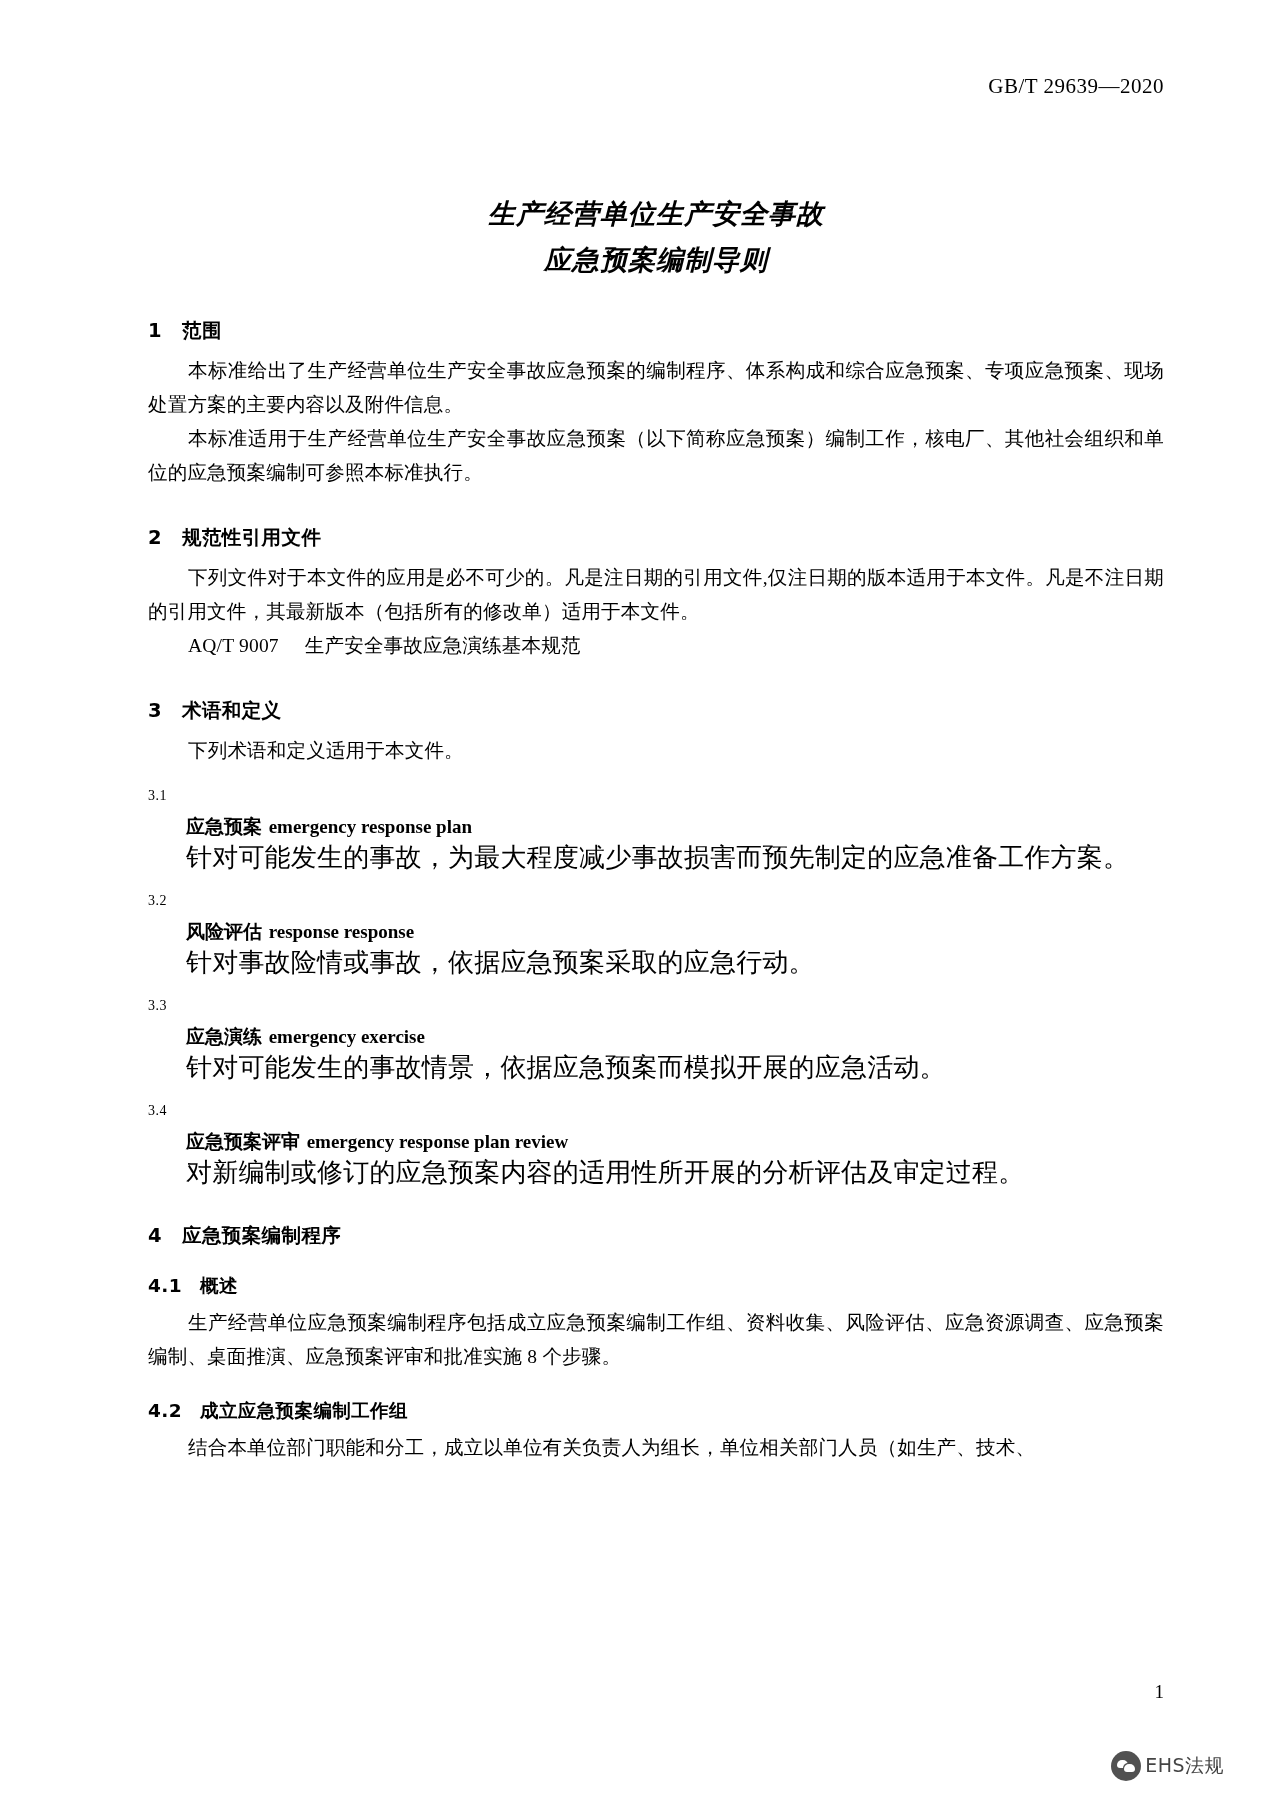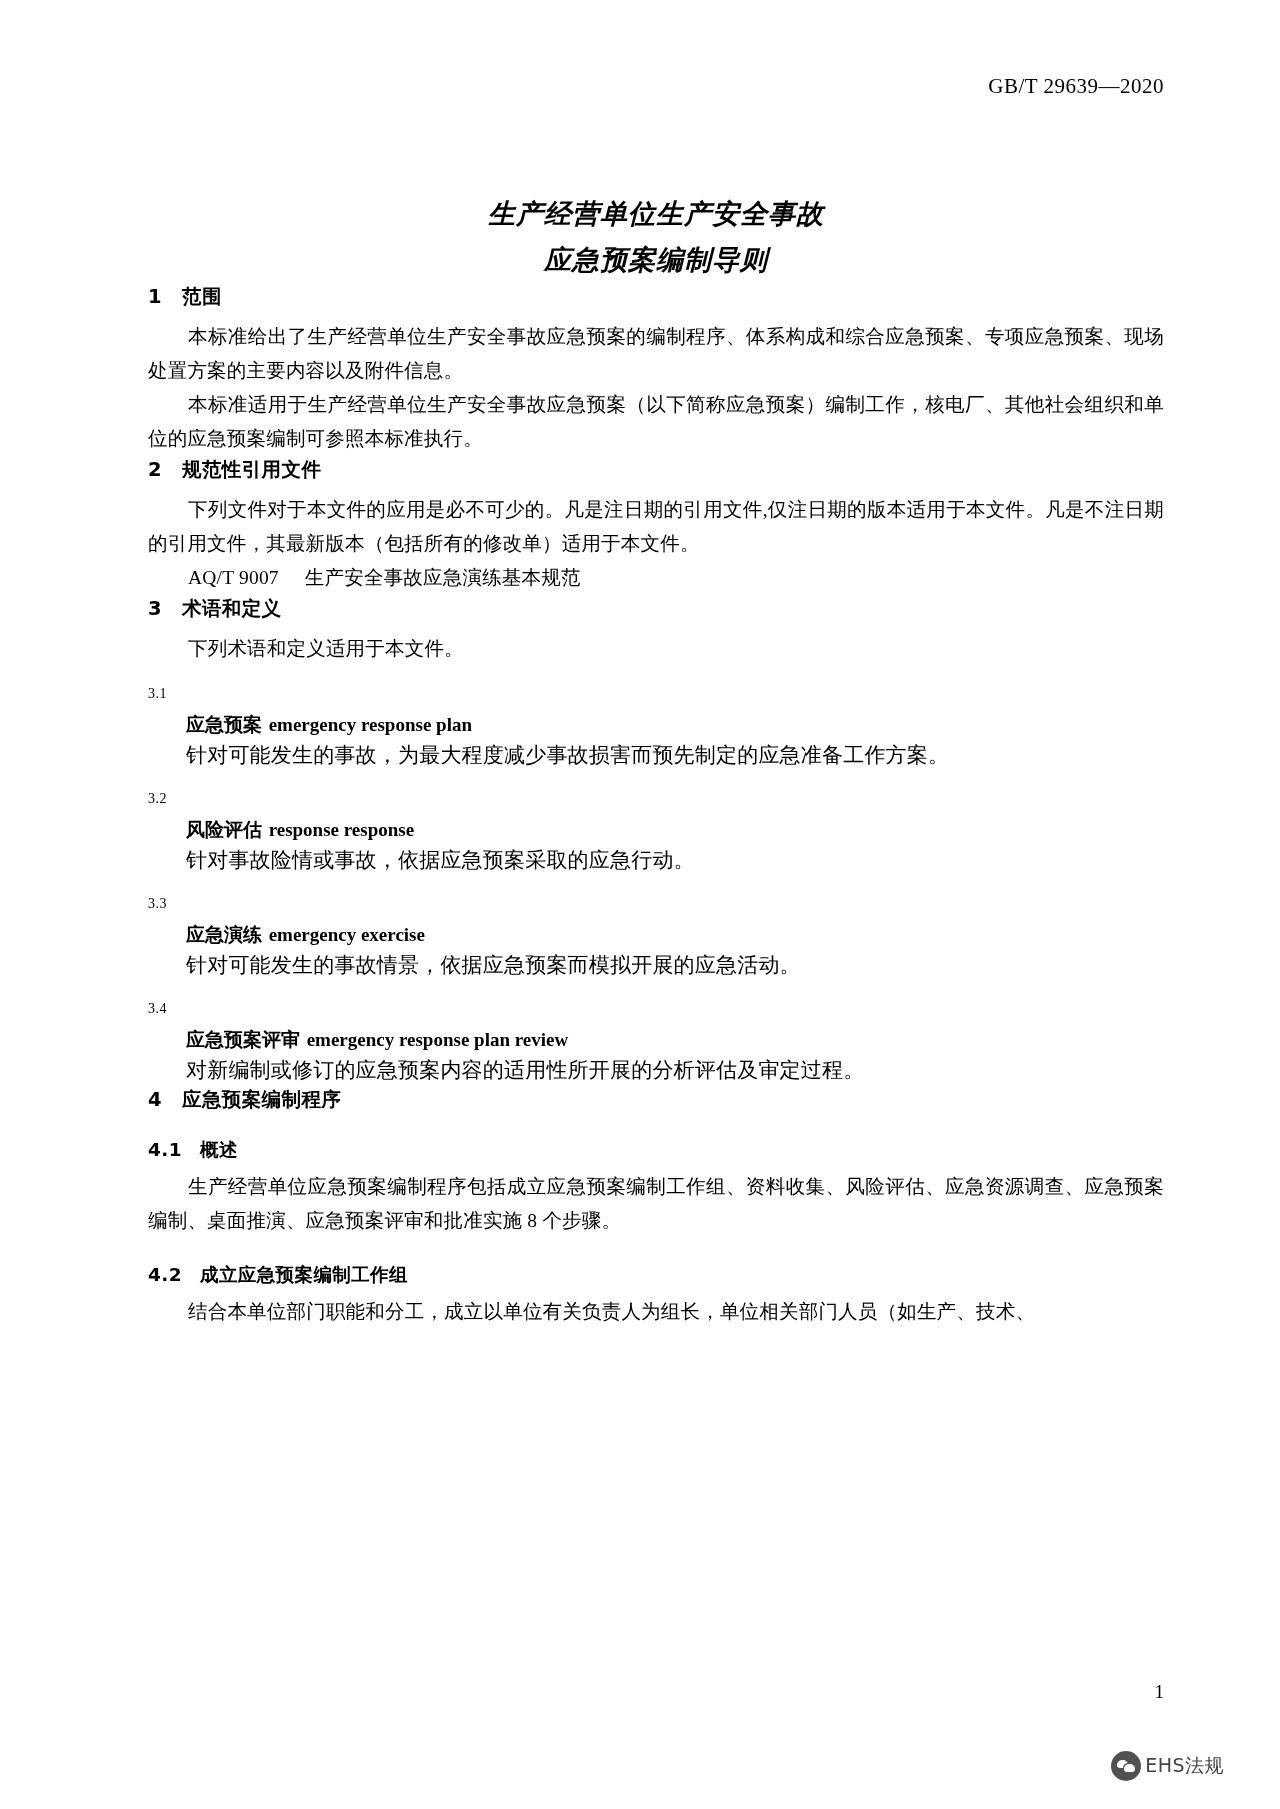--- a/index.html
+++ b/index.html
@@ -46,20 +46,21 @@
     font-style: italic;
   }
   .doc-title .line2 {
     display: block;
   }
   .sec-heading {
     font-family: "DejaVu Sans", "Liberation Sans", sans-serif;
     font-weight: bold;
     font-size: 19.5px;
     letter-spacing: 0.4px;
+    margin-top: 34px;
     margin-bottom: 10px;
   }
   .sec-heading .num {
     display: inline-block;
     min-width: 34px;
   }
   .sub-heading {
     font-family: "DejaVu Sans", "Liberation Sans", sans-serif;
     font-weight: bold;
     font-size: 18.5px;
@@ -84,21 +85,21 @@
     font-size: 19px;
     margin-left: 38px;
     margin-top: 10px;
     margin-bottom: 2px;
   }
   .term-line .en {
     font-family: "Liberation Serif", "DejaVu Serif", serif;
     font-weight: bold;
   }
   .term-def {
-    font-size: 21px;
+    font-size: 26px;
     margin-left: 38px;
     line-height: 31px;
     letter-spacing: 0.2px;
   }
   p.body {
     font-size: 19.5px;
     line-height: 34px;
     letter-spacing: 0.2px;
     margin: 0;
     text-align: justify;

